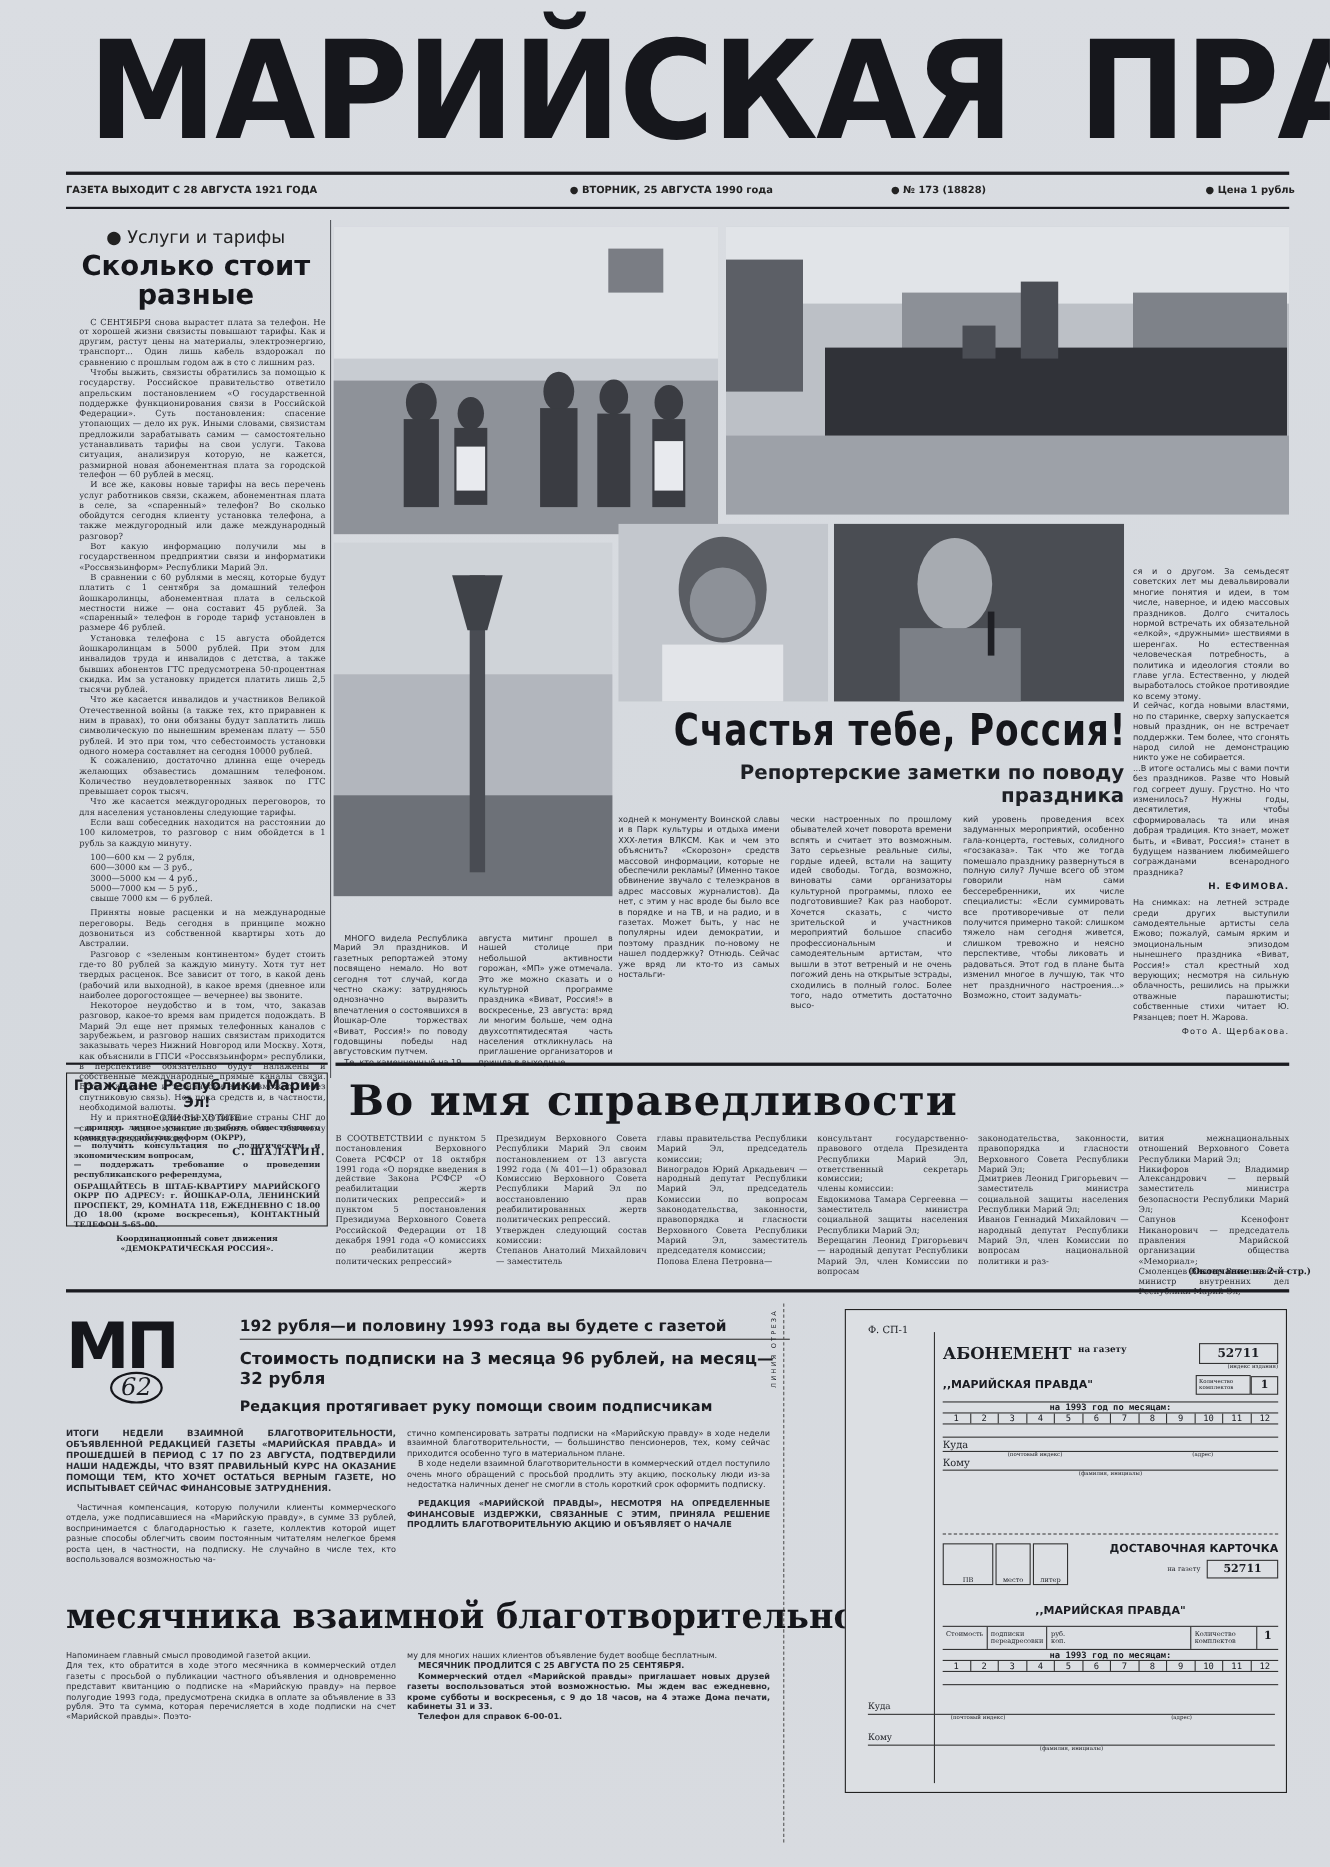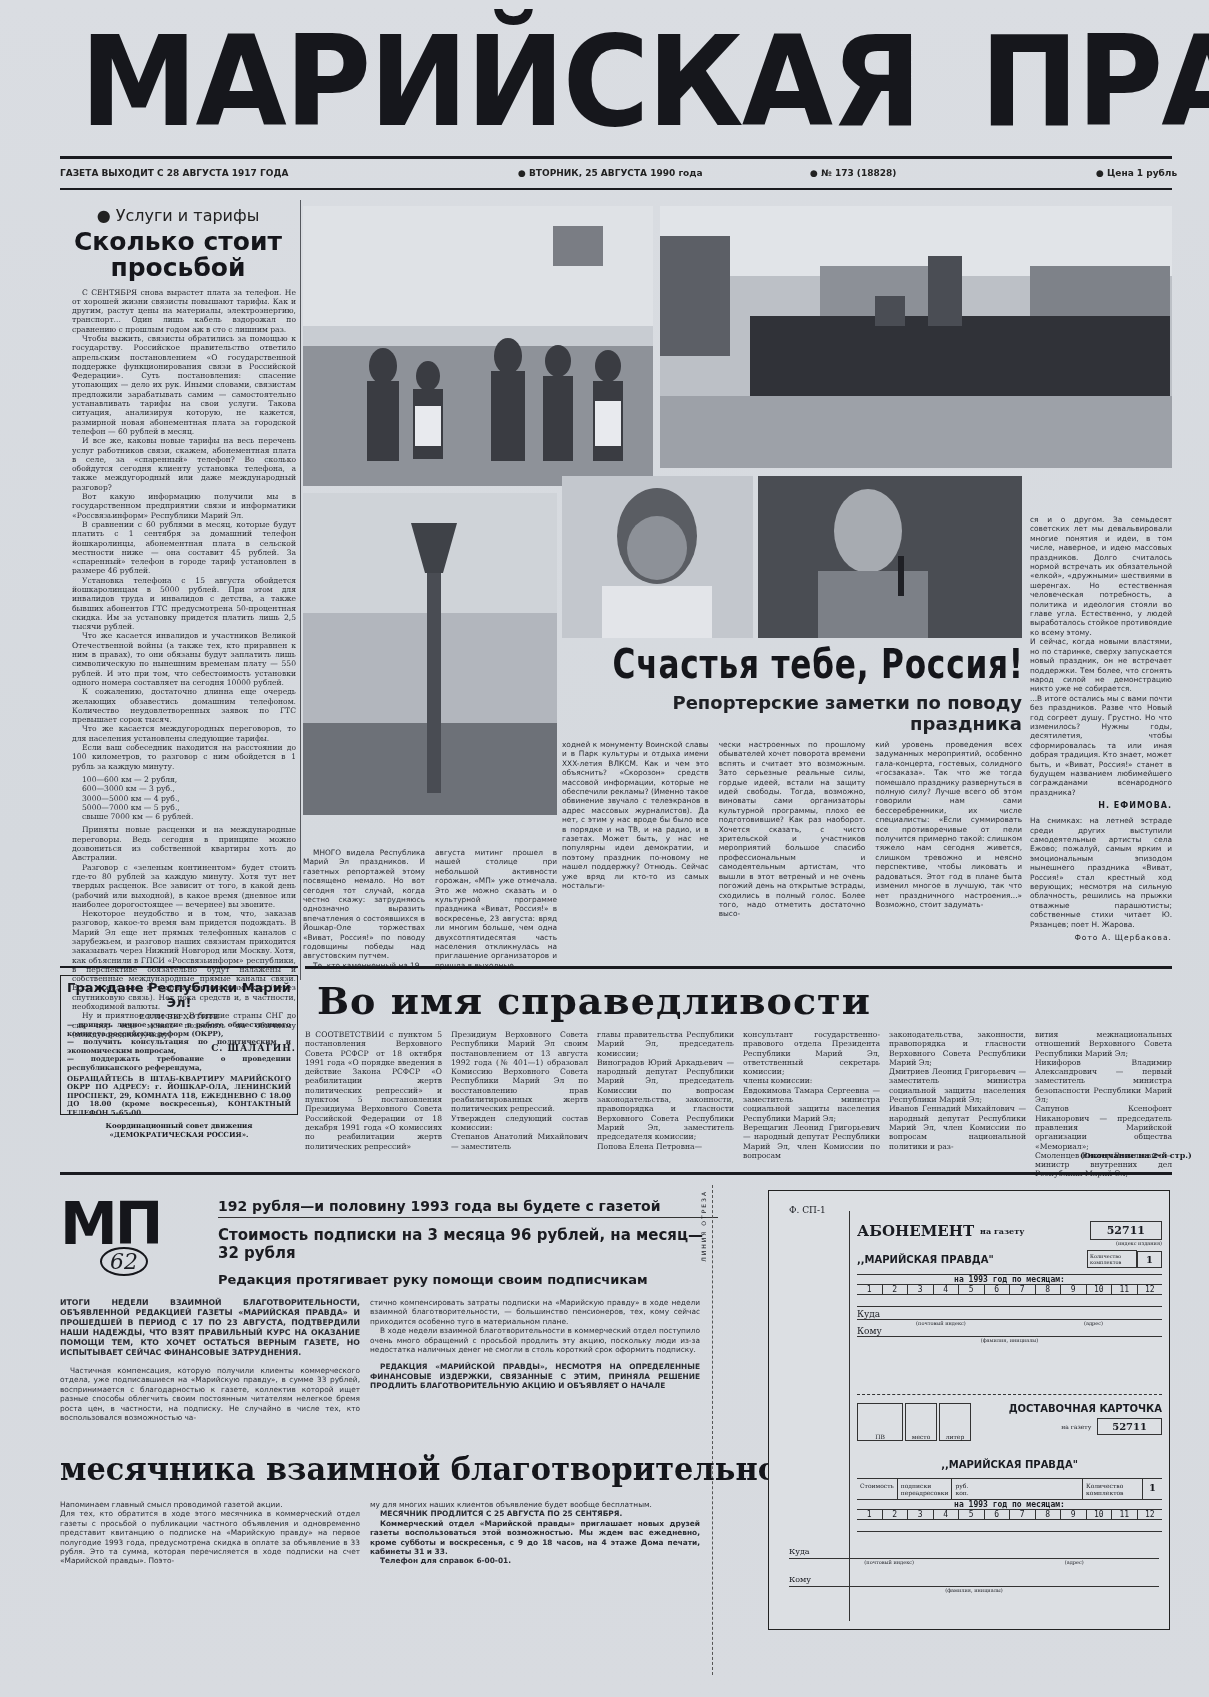--- a/index.html
+++ b/index.html
@@ -36,31 +36,31 @@
 
 <div class="page">
 
   <div class="masthead">
     <div class="masthead-title">
       <span class="mh-left">МАРИЙСКАЯ</span><span class="mh-right">ПРАВДА</span>
     </div>
   </div>
   <div class="rule-thick" style="left:60px;top:156px;width:1112px;height:3px;"></div>
   <div class="infobar">
-    <span style="left:0;">ГАЗЕТА ВЫХОДИТ С 28 АВГУСТА 1917 ГОДА</span>
+    <span style="left:0;">ГАЗЕТА ВЫХОДИТ С 28 АВГУСТА 1921 ГОДА</span>
     <span style="left:458px;">● ВТОРНИК, 25 АВГУСТА 1990 года</span>
     <span style="left:750px;">● № 173 (18828)</span>
     <span style="left:1036px;">● Цена 1 рубль</span>
   </div>
   <div class="rule-thick" style="left:60px;top:188px;width:1112px;height:2px;"></div>
 
   <div class="sect" style="left:60px;top:206px;width:236px;">
     <div class="rubric">● Услуги и тарифы</div>
     <div class="h-sans-black" style="font-size:25px;margin-top:4px;">Сколько стоит</div>
-    <div class="h-sans-black" style="font-size:25px;">просьбой</div>
+    <div class="h-sans-black" style="font-size:25px;">разные</div>
     <div class="body-text" style="margin-top:6px;margin-left:12px;">
       <p>С СЕНТЯБРЯ снова вырастет плата за телефон. Не от хорошей жизни связисты повышают тарифы. Как и другим, растут цены на материалы, электроэнергию, транспорт... Один лишь кабель вздорожал по сравнению с прошлым годом аж в сто с лишним раз.</p>
       <p>Чтобы выжить, связисты обратились за помощью к государству. Российское правительство ответило апрельским постановлением «О государственной поддержке функционирования связи в Российской Федерации». Суть постановления: спасение утопающих — дело их рук. Иными словами, связистам предложили зарабатывать самим — самостоятельно устанавливать тарифы на свои услуги. Такова ситуация, анализируя которую, не кажется, размирной новая абонементная плата за городской телефон — 60 рублей в месяц.</p>
       <p>И все же, каковы новые тарифы на весь перечень услуг работников связи, скажем, абонементная плата в селе, за «спаренный» телефон? Во сколько обойдутся сегодня клиенту установка телефона, а также междугородный или даже международный разговор?</p>
       <p>Вот какую информацию получили мы в государственном предприятии связи и информатики «Россвязьинформ» Республики Марий Эл.</p>
       <p>В сравнении с 60 рублями в месяц, которые будут платить с 1 сентября за домашний телефон йошкаролинцы, абонементная плата в сельской местности ниже — она составит 45 рублей. За «спаренный» телефон в городе тариф установлен в размере 46 рублей.</p>
       <p>Установка телефона с 15 августа обойдется йошкаролинцам в 5000 рублей. При этом для инвалидов труда и инвалидов с детства, а также бывших абонентов ГТС предусмотрена 50-процентная скидка. Им за установку придется платить лишь 2,5 тысячи рублей.</p>
       <p>Что же касается инвалидов и участников Великой Отечественной войны (а также тех, кто приравнен к ним в правах), то они обязаны будут заплатить лишь символическую по нынешним временам плату — 550 рублей. И это при том, что себестоимость установки одного номера составляет на сегодня 10000 рублей.</p>
       <p>К сожалению, достаточно длинна еще очередь желающих обзавестись домашним телефоном. Количество неудовлетворенных заявок по ГТС превышает сорок тысяч.</p>
       <p>Что же касается междугородных переговоров, то для населения установлены следующие тарифы.</p>
@@ -253,21 +253,21 @@
     <p class="body-sans bold">МЕСЯЧНИК ПРОДЛИТСЯ С 25 АВГУСТА ПО 25 СЕНТЯБРЯ.</p>
     <p class="body-sans bold">Коммерческий отдел «Марийской правды» приглашает новых друзей газеты воспользоваться этой возможностью. Мы ждем вас ежедневно, кроме субботы и воскресенья, с 9 до 18 часов, на 4 этаже Дома печати, кабинеты 31 и 33.</p>
     <p class="body-sans bold">Телефон для справок 6-00-01.</p>
   </div>
 
   <div class="sect boxed" style="left:768px;top:1190px;width:402px;height:440px;background:#dcdfe3;">
     <div style="position:absolute;left:20px;top:14px;font-size:9px;">Ф. СП-1</div>
     <div style="position:absolute;left:80px;top:20px;width:1px;height:410px;background:#333;"></div>
 
     <div style="position:absolute;left:88px;top:30px;width:305px;">
-      <div style="display:flex;align-items:center;gap:6px;">
+      <div style="display:flex;align-items:flex-start;gap:6px;">
         <span style="font-weight:bold;font-size:15px;">АБОНЕМЕНТ</span>
         <span style="font-size:8px;font-weight:bold;">на газету</span>
         <span class="form-cell" style="margin-left:auto;font-size:11px;font-weight:bold;padding:2px 16px;">52711</span>
       </div>
       <div style="text-align:right;font-size:5px;">(индекс издания)</div>
       <div style="display:flex;align-items:center;margin-top:4px;">
         <span style="font-family:'DejaVu Sans',sans-serif;font-weight:bold;font-size:10px;">,,МАРИЙСКАЯ ПРАВДА"</span>
         <span class="form-cell" style="margin-left:auto;font-size:5px;padding:2px;width:50px;">Количество комплектов</span>
         <span class="form-cell" style="font-size:10px;font-weight:bold;padding:2px 8px;">1</span>
       </div>

